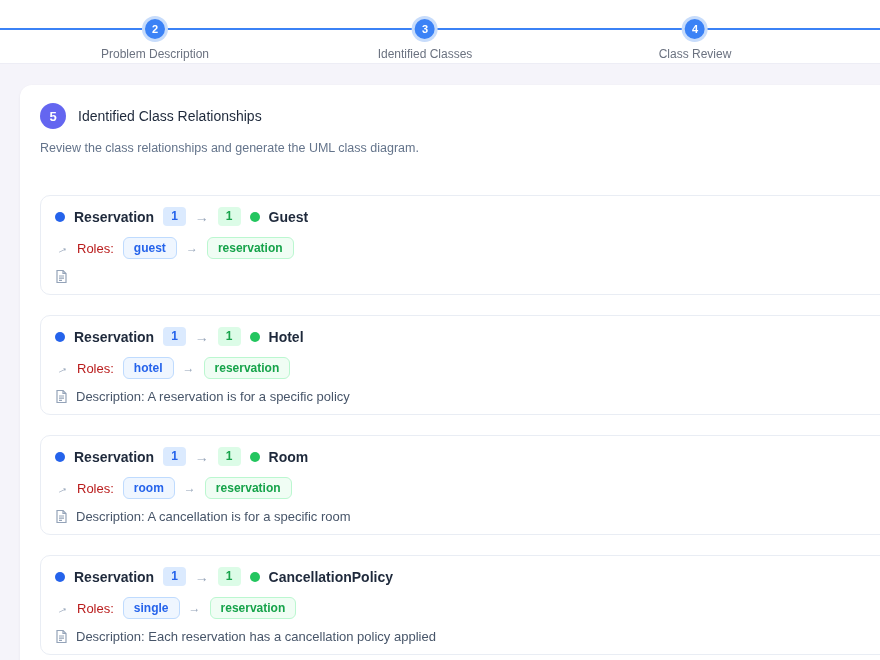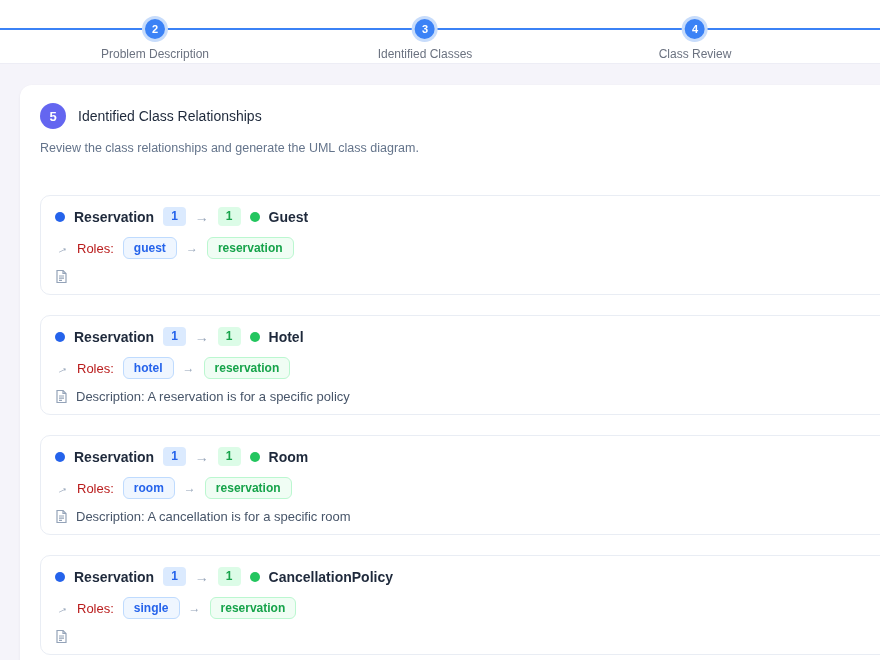--- a/index.html
+++ b/index.html
@@ -226,16 +226,17 @@
     </div>
 
     <div class="rel-desc">
       <span class="doc-icon">
         <svg width="13" height="15" viewBox="0 0 13 15" fill="none" stroke="#94a3b8" stroke-width="1.2">
           <path d="M2 1.5 h6 l3 3 v9 h-9 z"></path>
           <path d="M8 1.5 v3 h3"></path>
           <path d="M4 7 h5 M4 9.2 h5 M4 11.4 h3"></path>
         </svg>
       </span>
+      <span>Description: Each reservation has a cancellation policy applied</span>
     </div>
   </div>
 </div>
 </div>
 
 </body></html>

